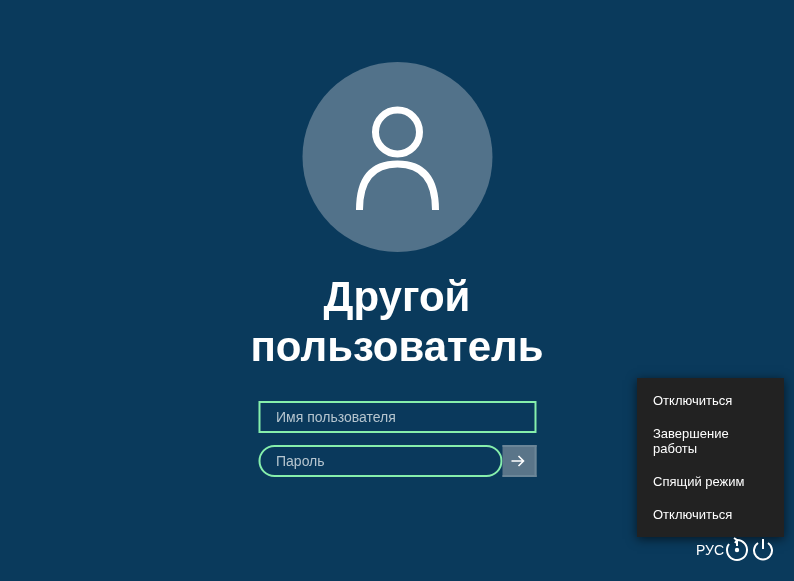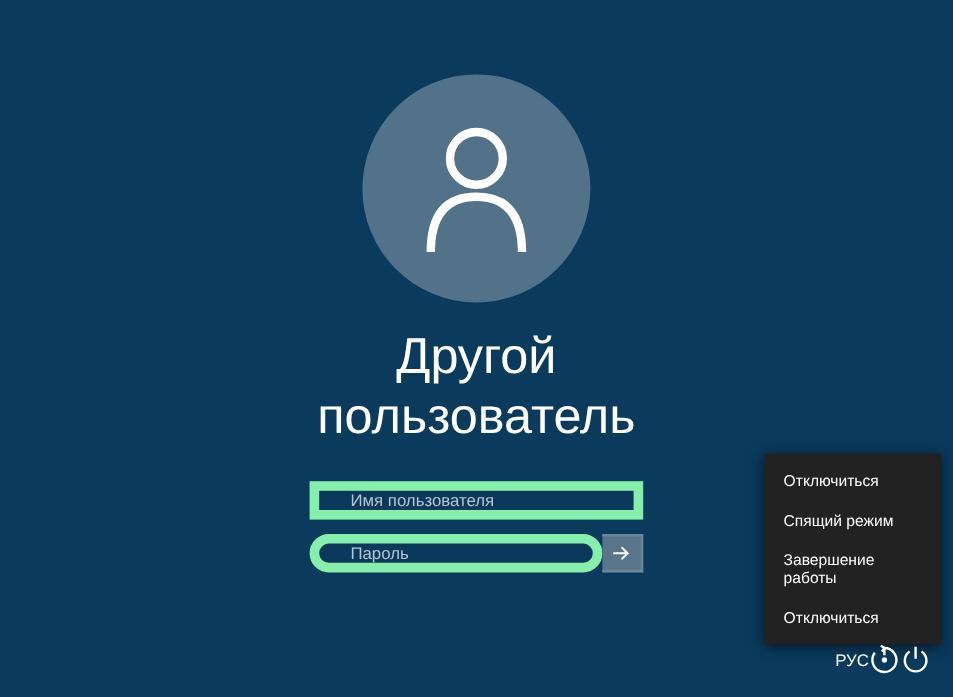--- a/index.html
+++ b/index.html
@@ -25,43 +25,43 @@
     height: 190px;
     border-radius: 50%;
     background: #52728a;
     display: flex;
     align-items: center;
     justify-content: center;
   }
   .title {
     color: #fff;
     font-size: 42px;
-    font-weight: 400;
+    font-weight: 700;
     text-align: center;
     margin-top: 20px;
     line-height: 1.18;
     white-space: pre-line;
   }
   .fields {
     margin-top: 30px;
     display: flex;
     flex-direction: column;
     gap: 12px;
   }
   .field-row {
     display: flex;
   }
   .text-input {
     width: 278px;
     height: 32px;
     background: rgba(10,58,92,0.4);
-    border: 8px solid #86efac;
+    border: 2px solid #86efac;
     color: #fff;
     font-size: 14px;
-    padding: 0 26px;
+    padding: 0 16px;
     outline: none;
   }
   .text-input::placeholder {
     color: #b6c5cf;
   }
   .password-input {
     width: 244px;
     border-radius: 16px;
   }
   .submit-btn {
@@ -132,22 +132,22 @@
         <svg width="18" height="18" viewBox="0 0 18 18">
           <path d="M 2 9 L 14 9 M 9 4 L 14 9 L 9 14" fill="none" stroke="#fff" stroke-width="1.6"></path>
         </svg>
       </div>
     </div>
   </div>
 </div>
 
 <div class="power-menu">
   <div class="menu-item">Отключиться</div>
+  <div class="menu-item">Завершение работы</div>
   <div class="menu-item">Спящий режим</div>
-  <div class="menu-item">Завершение работы</div>
   <div class="menu-item">Отключиться</div>
 </div>
 
 <div class="bottom-bar">
   <span class="lang">РУС</span>
   <div class="icon-btn">
     <svg width="26" height="26" viewBox="0 0 26 26">
       <path d="M 13 3 A 10 10 0 1 1 5 7" fill="none" stroke="#fff" stroke-width="2"></path>
       <path d="M 13 3 L 13 9 M 10 1 L 13 3 L 11 6" fill="none" stroke="#fff" stroke-width="2" stroke-linejoin="round"></path>
       <circle cx="13" cy="13" r="2.2" fill="#fff"></circle>

